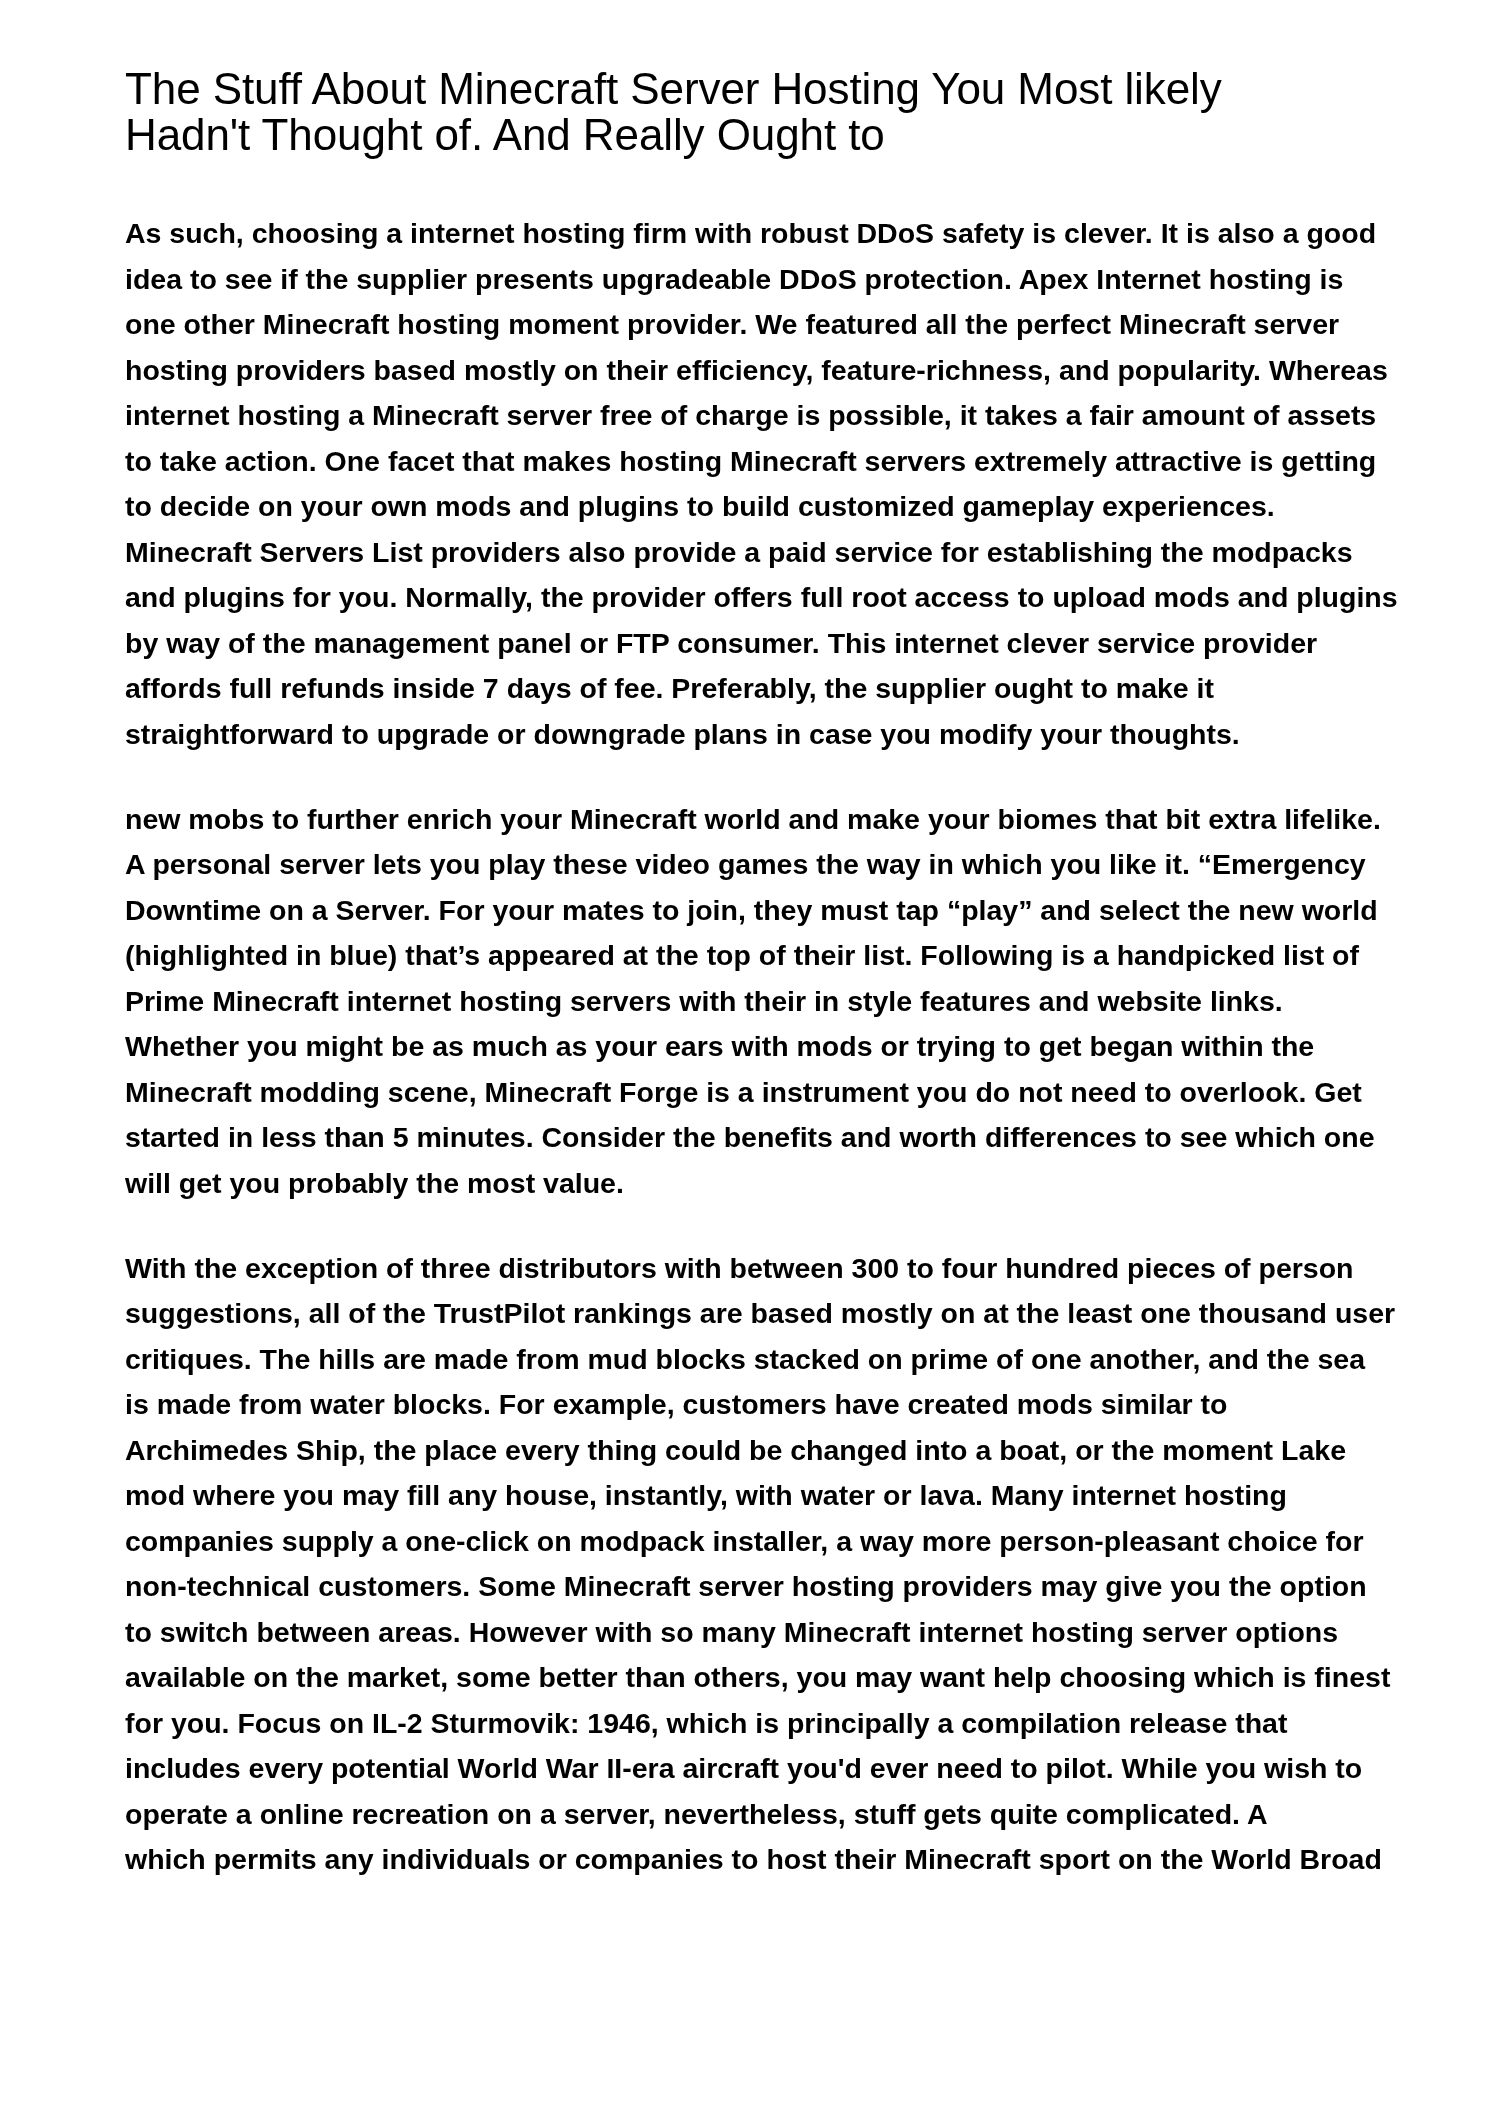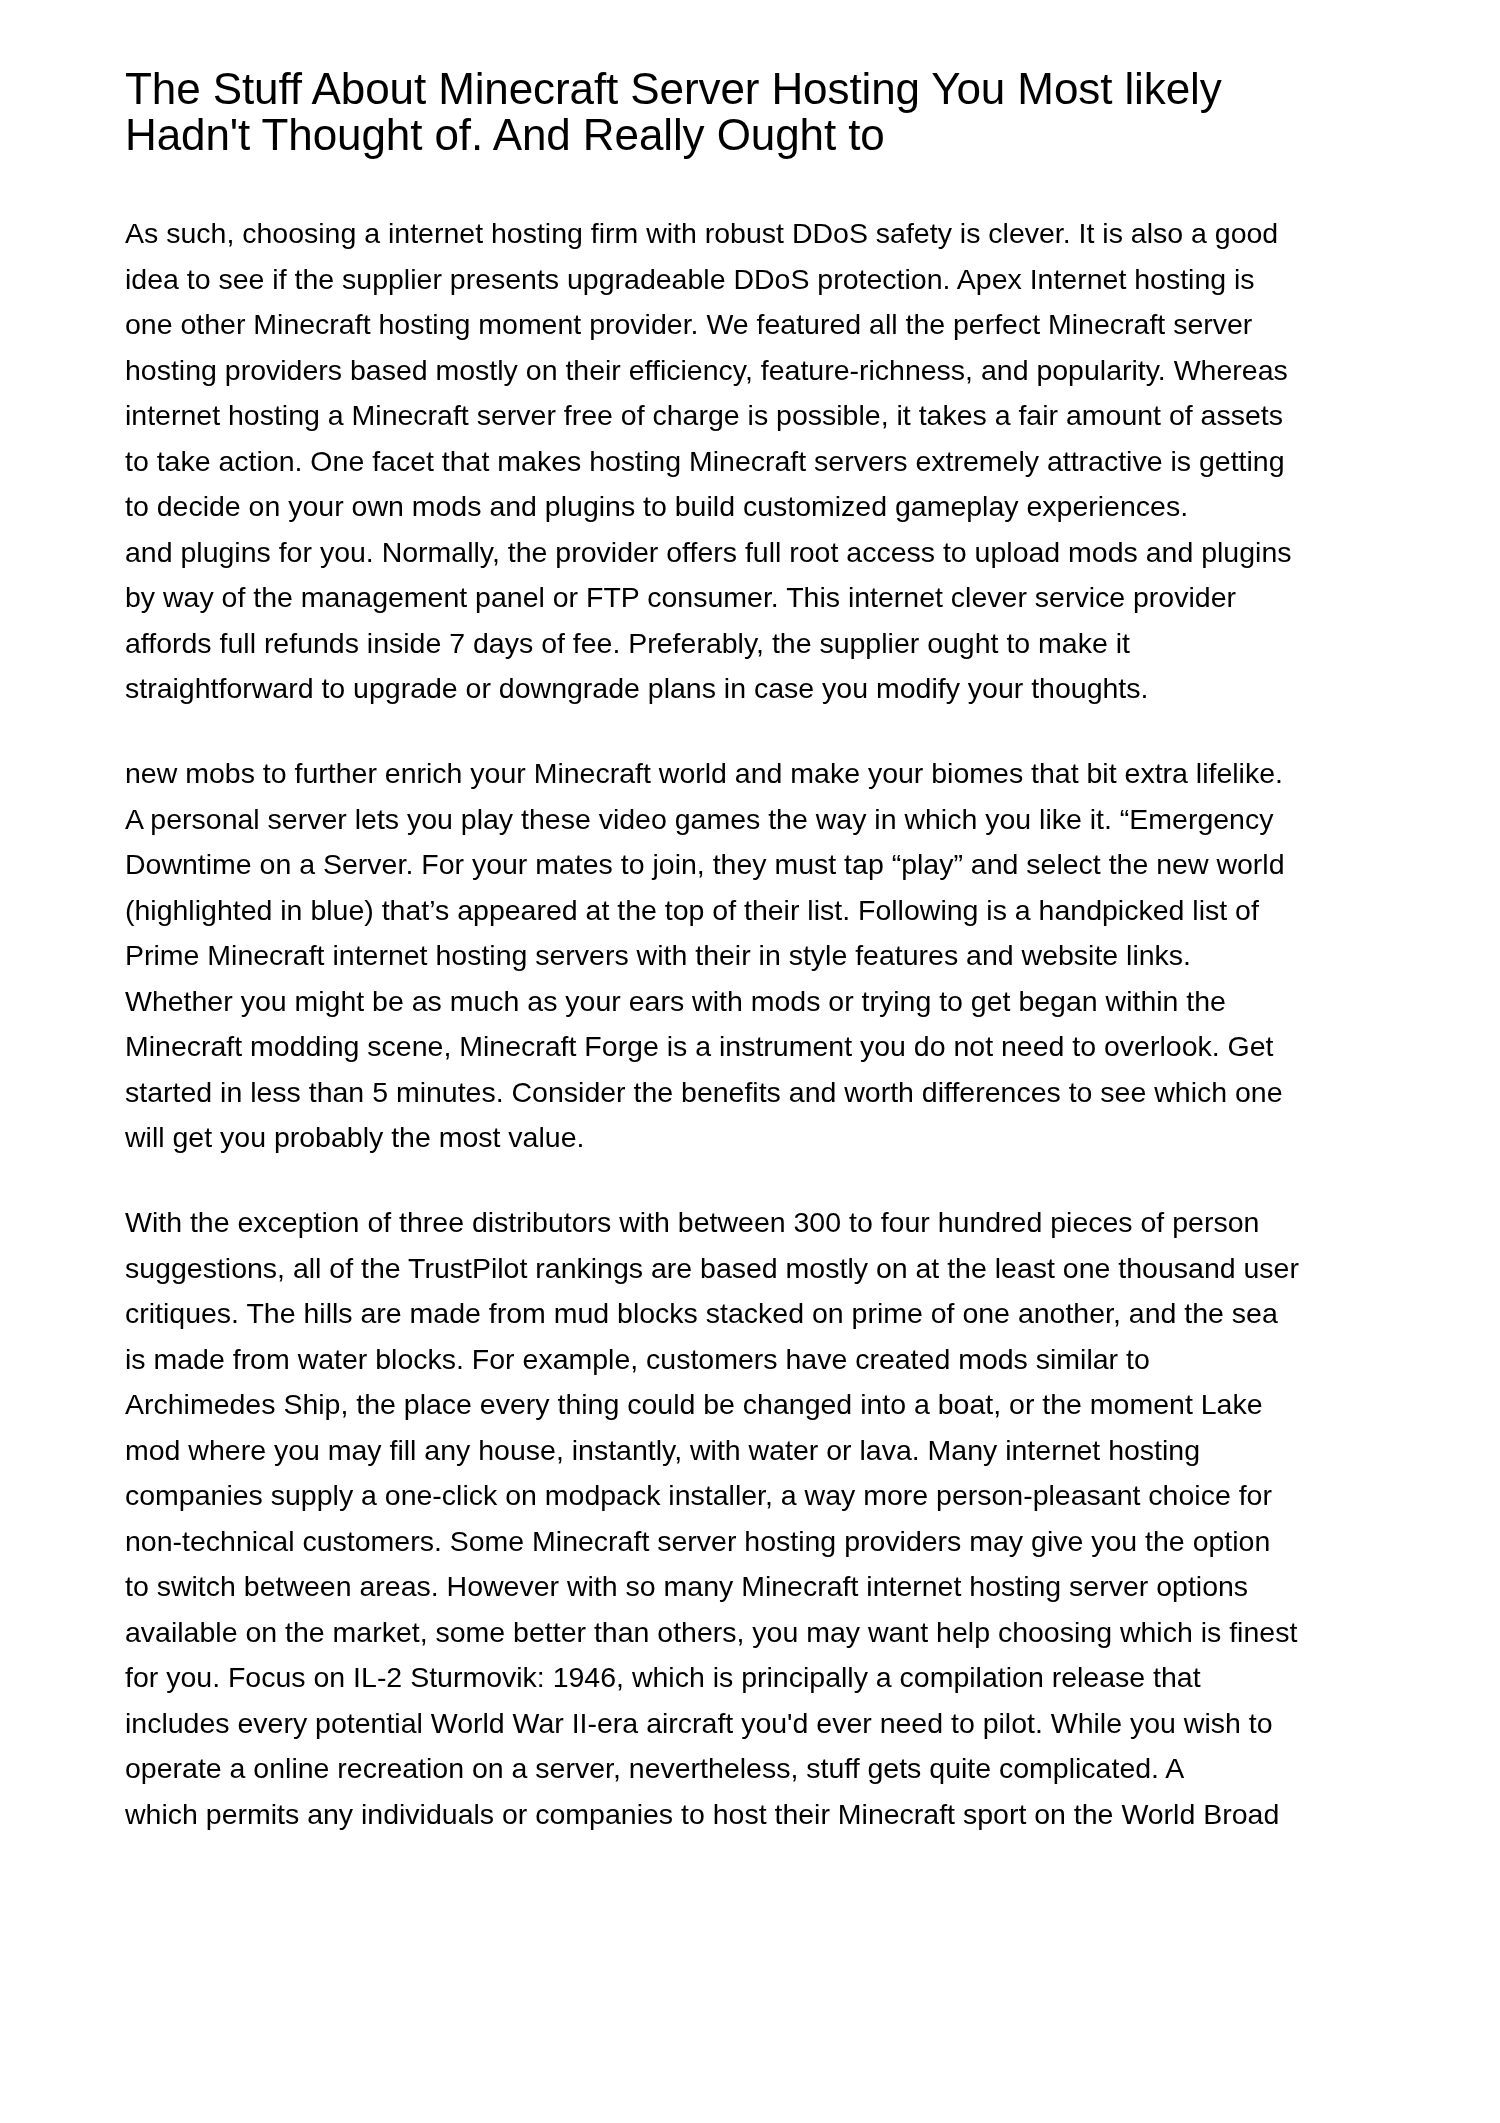--- a/index.html
+++ b/index.html
@@ -46,20 +46,21 @@
     }
     .para {
       margin: 0 0 39.5px 0;
       font-size: 28.5px;
       line-height: 45.5px;
       white-space: nowrap;
     }
     .para .line {
       display: block;
       height: 45.5px;
+      font-weight: bold;
     }
   </style>
 </head>
 <body>
 
 <div class="page">
 
   <h1 class="title">
     <span class="tline">The Stuff About Minecraft Server Hosting You Most likely</span>
     <span class="tline">Hadn't Thought of. And Really Ought to</span>
@@ -68,20 +69,21 @@
   <div class="body">
 
     <p class="para">
       <span class="line">As such, choosing a internet hosting firm with robust DDoS safety is clever. It is also a good</span>
       <span class="line">idea to see if the supplier presents upgradeable DDoS protection. Apex Internet hosting is</span>
       <span class="line">one other Minecraft hosting moment provider. We featured all the perfect Minecraft server</span>
       <span class="line">hosting providers based mostly on their efficiency, feature-richness, and popularity. Whereas</span>
       <span class="line">internet hosting a Minecraft server free of charge is possible, it takes a fair amount of assets</span>
       <span class="line">to take action. One facet that makes hosting Minecraft servers extremely attractive is getting</span>
       <span class="line">to decide on your own mods and plugins to build customized gameplay experiences.</span>
+      <span class="line">Minecraft Servers List providers also provide a paid service for establishing the modpacks</span>
       <span class="line">and plugins for you. Normally, the provider offers full root access to upload mods and plugins</span>
       <span class="line">by way of the management panel or FTP consumer. This internet clever service provider</span>
       <span class="line">affords full refunds inside 7 days of fee. Preferably, the supplier ought to make it</span>
       <span class="line">straightforward to upgrade or downgrade plans in case you modify your thoughts.</span>
     </p>
 
     <p class="para">
       <span class="line">new mobs to further enrich your Minecraft world and make your biomes that bit extra lifelike.</span>
       <span class="line">A personal server lets you play these video games the way in which you like it. “Emergency</span>
       <span class="line">Downtime on a Server. For your mates to join, they must tap “play” and select the new world</span>

